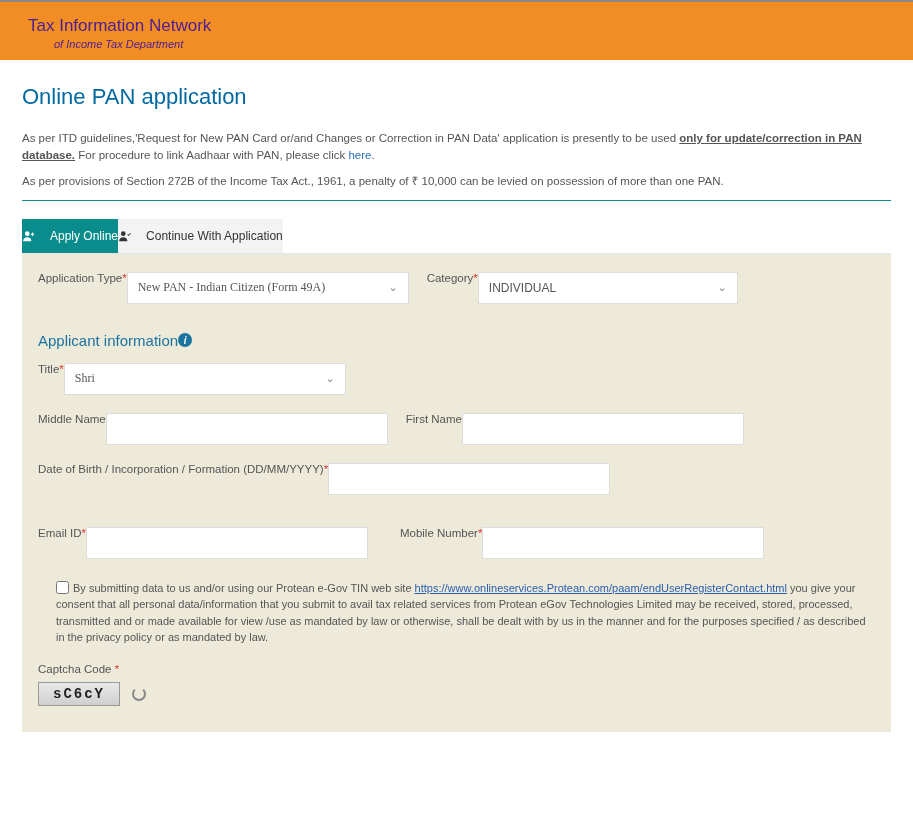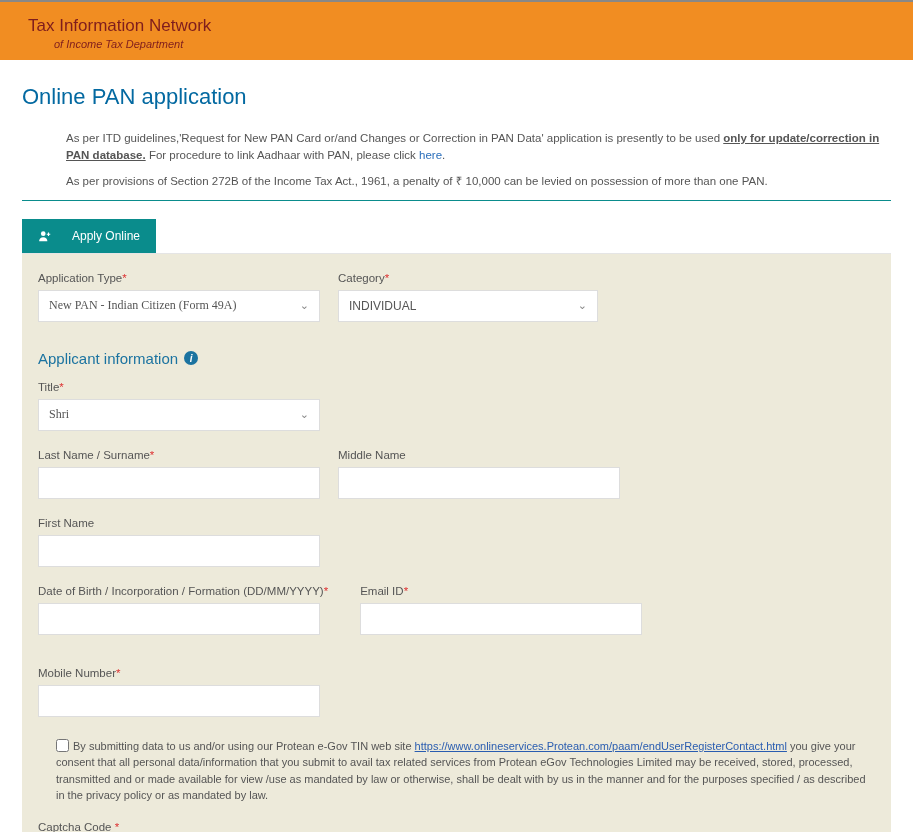--- a/index.html
+++ b/index.html
@@ -1,61 +1,61 @@
 <!DOCTYPE html>
 <html><head>
 <meta charset="utf-8">
 <style>
   * { box-sizing: border-box; margin: 0; padding: 0; }
   body { font-family: Arial, Helvetica, sans-serif; background: #fff; color: #333; font-size: 12px; }
   .topbar { height: 2px; background: #888; }
   .header {
     background: #f18d22;
-    color: #7f1d1d;
+    color: #4c1d95;
     padding: 14px 28px 10px 28px;
   }
   .header-title { font-size: 17px; font-weight: 400; }
   .header-sub { font-size: 11px; font-style: italic; margin-left: 26px; margin-top: 2px; }
   .container { padding: 14px 22px 30px 22px; }
   h1.page-title { font-size: 22px; font-weight: 400; color: #0369a1; margin: 10px 0 20px 0; }
-  .guideline { font-size: 11.5px; color: #555; line-height: 1.5; margin-bottom: 8px; margin-left: 44px; }
+  .guideline { font-size: 11.5px; color: #555; line-height: 1.5; margin-bottom: 8px; }
   .guideline .underline { text-decoration: underline; font-weight: bold; }
   .guideline a.link { color: #2a6ebb; text-decoration: none; }
   .divider { height: 1px; background: #0a8c8c; margin: 10px 0 18px 0; }
 
   .tabs { display: flex; border-bottom: 1px solid #e5e5e5; margin-bottom: 0; }
   .tab {
-    display: flex; align-items: center; gap: 20px;
-    padding: 10px 16px; font-size: 12px; cursor: pointer;
+    display: flex; align-items: center; gap: 14px;
+    padding: 10px 0; font-size: 12px; cursor: pointer;
     background: #f3f3f3; color: #333;
   }
   .tab.active { background: #0a8c8c; color: #fff; }
   .tab .ticon { width: 14px; height: 14px; display: inline-flex; align-items: center; justify-content: center; }
 
   .form-panel {
     background: #edeada;
     padding: 18px 16px 26px 16px;
   }
   .row { display: flex; gap: 18px; flex-wrap: wrap; }
-  .field { display: flex; flex-direction: column; }
+  .field { display: flex; }
   .label { font-size: 11.5px; color: #555; margin-bottom: 6px; }
   .req { color: #d33; }
   .select, .text-input {
     height: 32px; background: #fff; border: 1px solid #ddd;
     padding: 0 10px; font-size: 12px; color: #555;
     display: flex; align-items: center; justify-content: space-between;
   }
   .select .chev { font-size: 11px; color: #888; }
   input.text-input { outline: none; }
   .w-270 { width: 282px; font-family: Liberation Serif, serif; }
   .w-292 { width: 260px; }
 
   .section-title {
     color: #1b73a0; font-size: 15px; font-weight: 400;
-    margin: 28px 0 14px 0; display: flex; align-items: center; gap: 6px;
+    margin: 28px 0 14px 0; display: flex; align-items: center; 
   }
   .info-icon {
     width: 14px; height: 14px; border-radius: 50%;
     background: #1b73a0; color: #fff; font-size: 10px;
     display: inline-flex; align-items: center; justify-content: center;
     font-weight: bold; font-style: italic;
   }
 
   .consent-block { margin-top: 20px; font-size: 11px; color: #555; line-height: 1.5; margin-left: 18px; }
   .consent-block input[type=checkbox] { margin-right: 4px; transform: translateY(2px); }
@@ -100,20 +100,30 @@
     <div class="tab active">
       <span class="ticon">
         <svg viewBox="0 0 24 24" width="14" height="14" fill="currentColor">
             <circle cx="9" cy="8" r="4"></circle>
             <path d="M2 20c0-3.3 3.1-6 7-6s7 2.7 7 6v1H2v-1z"></path>
             <path d="M19 8h2v2h-2v2h-2v-2h-2V8h2V6h2v2z"></path>
           </svg>
       </span>
       <span>Apply Online</span>
     </div>
+    <div class="tab">
+      <span class="ticon">
+        <svg viewBox="0 0 24 24" width="14" height="14" fill="currentColor">
+            <circle cx="9" cy="8" r="4"></circle>
+            <path d="M2 20c0-3.3 3.1-6 7-6s7 2.7 7 6v1H2v-1z"></path>
+            <path d="M16 10l2 2 4-4-1-1-3 3-1-1-1 1z"></path>
+          </svg>
+      </span>
+      <span>Continue With Application</span>
+    </div>
   </div>
 
   <div class="form-panel">
 
     <div class="row">
       <div class="field">
         <label class="label"><span>Application Type</span><span class="req">*</span></label>
         <div class="select w-270">
           <span>New PAN - Indian Citizen (Form 49A)</span>
           <span class="chev">⌄</span>
@@ -137,24 +147,20 @@
       <div class="field">
         <label class="label"><span>Title</span><span class="req">*</span></label>
         <div class="select w-270">
           <span>Shri</span>
           <span class="chev">⌄</span>
         </div>
       </div>
     </div>
 
     <div class="row" style="margin-top:18px;">
-      <div class="field">
-        <label class="label"><span>Last Name / Surname</span><span class="req">*</span></label>
-        <input class="text-input w-270" type="text" style="">
-      </div>
       <div class="field">
         <label class="label">Middle Name</label>
         <input class="text-input w-270" type="text" style="">
       </div>
       <div class="field">
         <label class="label">First Name</label>
         <input class="text-input w-270" type="text" style="">
       </div>
     </div>
 

